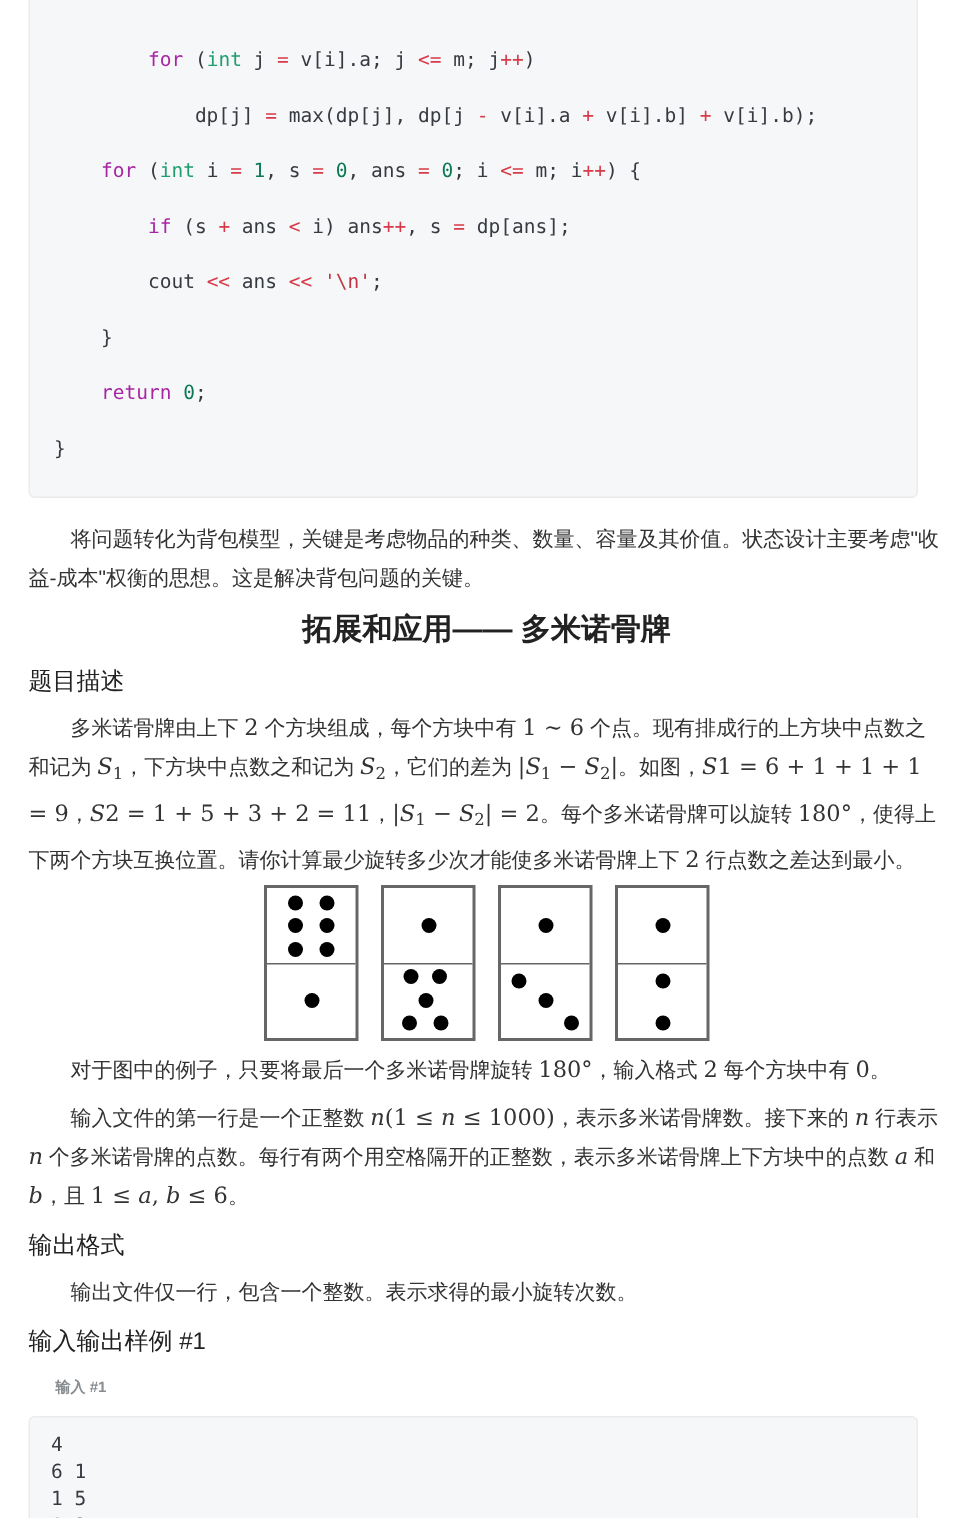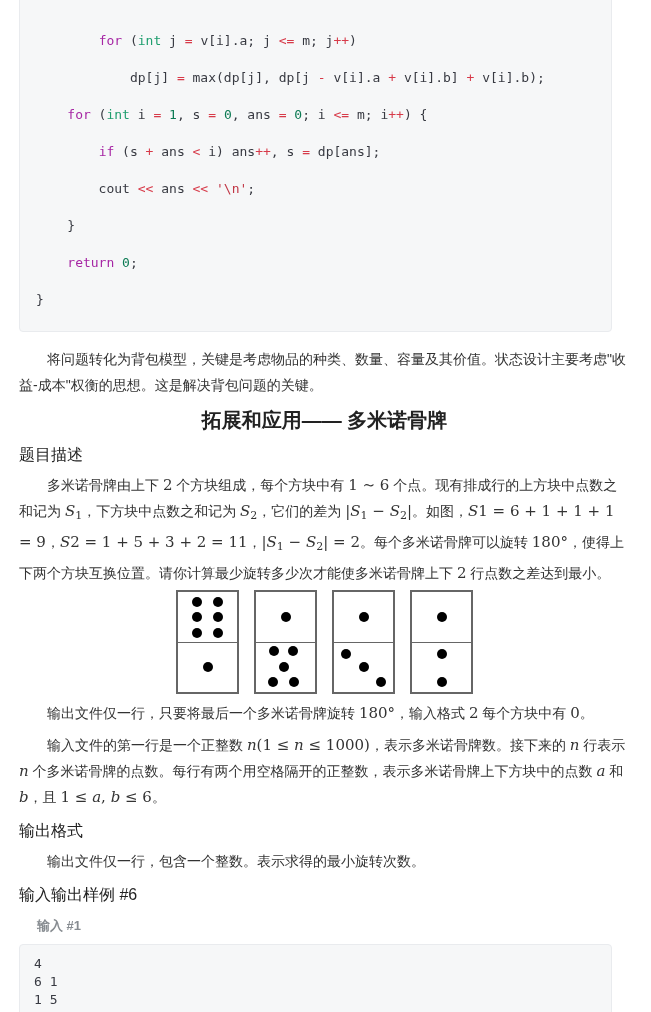--- a/index.html
+++ b/index.html
@@ -19,21 +19,21 @@
     background:var(--pre-bg); border:1px solid var(--pre-border); border-radius:4px;
     font-family:"DejaVu Sans Mono","Liberation Mono",monospace;
     font-size:13px; line-height:18px; color:var(--plain);
     white-space:pre; overflow:hidden; margin:0 18px 0 0;
   }
   .top-code{margin-top:-12px; padding:24px 16px 22px;}
   .sample{padding:10px 14px 26px; margin-top:8px;}
   .sample.out{padding-bottom:8px;}
   h2{font-size:20px; line-height:28px; margin:8px 0 0; color:var(--heading); font-weight:700;text-align:center;}
   h3{font-size:16px; line-height:22px; margin:10px 0 0; color:var(--heading); font-weight:400;}
-  h4.sample-label{font-size:13px; line-height:20px; margin:10px 0 0; color:var(--label); font-weight:700;padding-left:18px;}
+  h4.sample-label{font-size:10px; line-height:20px; margin:10px 0 0; color:var(--label); font-weight:700;padding-left:18px;}
   p.para{font-size:14px; line-height:26px; margin:6px 0 0; text-indent:2em;}
   p.para.mt-lg{margin-top:14px;}
   .seg-m,.seg-v,.seg-s{font-family:"DejaVu Serif","Liberation Serif",serif;}
   .seg-m,.seg-v{font-size:15px;}
   .seg-v{font-style:italic;}
   .seg-s{font-size:11px; vertical-align:-3px;}
   .tok-k{color:var(--kw);} .tok-ty{color:var(--ty);} .tok-op{color:var(--op);}
   .tok-nu{color:var(--nu);} .tok-st{color:var(--st);} .tok-pl{color:var(--plain);}
   .figure{display:flex; justify-content:center; gap:15px; margin:4px 0 0;}
   .domino{width:63px; height:104px; border:2px solid var(--domino-line); background:#fff;
@@ -99,30 +99,30 @@
         <div class="half top">
           <span class="dot" style="left: 50%; top: 50%;"></span>
         </div>
         <div class="half bottom">
           <span class="dot" style="left: 51%; top: 23%;"></span>
           <span class="dot" style="left: 51%; top: 80%;"></span>
         </div>
       </div>
     </div>
 
-  <p class="para"><span class="seg-t">输出文件仅一行，只要将最后一个多米诺骨牌旋转 </span><span class="seg-m">180°</span><span class="seg-t">，输入格式 </span><span class="seg-m">2</span><span class="seg-t"> 每个方块中有 </span><span class="seg-m">0</span><span class="seg-t">。</span></p>
+  <p class="para"><span class="seg-t">对于图中的例子，只要将最后一个多米诺骨牌旋转 </span><span class="seg-m">180°</span><span class="seg-t">，输入格式 </span><span class="seg-m">2</span><span class="seg-t"> 每个方块中有 </span><span class="seg-m">0</span><span class="seg-t">。</span></p>
 
 
   <p class="para"><span class="seg-t">输入文件的第一行是一个正整数 </span><span class="seg-v">n</span><span class="seg-m">(1 ≤ </span><span class="seg-v">n</span><span class="seg-m"> ≤ 1000)</span><span class="seg-t">，表示多米诺骨牌数。接下来的 </span><span class="seg-v">n</span><span class="seg-t"> 行表示 </span><span class="seg-v">n</span><span class="seg-t"> 个多米诺骨牌的点数。每行有两个用空格隔开的正整数，表示多米诺骨牌上下方块中的点数 </span><span class="seg-v">a</span><span class="seg-t"> 和 </span><span class="seg-v">b</span><span class="seg-t">，且 </span><span class="seg-m">1 ≤ </span><span class="seg-v">a</span><span class="seg-m">, </span><span class="seg-v">b</span><span class="seg-m"> ≤ 6</span><span class="seg-t">。</span></p>
 
   <h3>输出格式</h3>
 
   <p class="para"><span class="seg-t">输出文件仅一行，包含一个整数。表示求得的最小旋转次数。</span></p>
 
-  <h3>输入输出样例 #6</h3>
+  <h3>输入输出样例 #1</h3>
 
   <h4 class="sample-label">输入 #1</h4>
 
   <pre class="code-block sample">4
 6 1
 1 5
 1 3
 1 2</pre>
 
   <h4 class="sample-label">输出 #1</h4>

